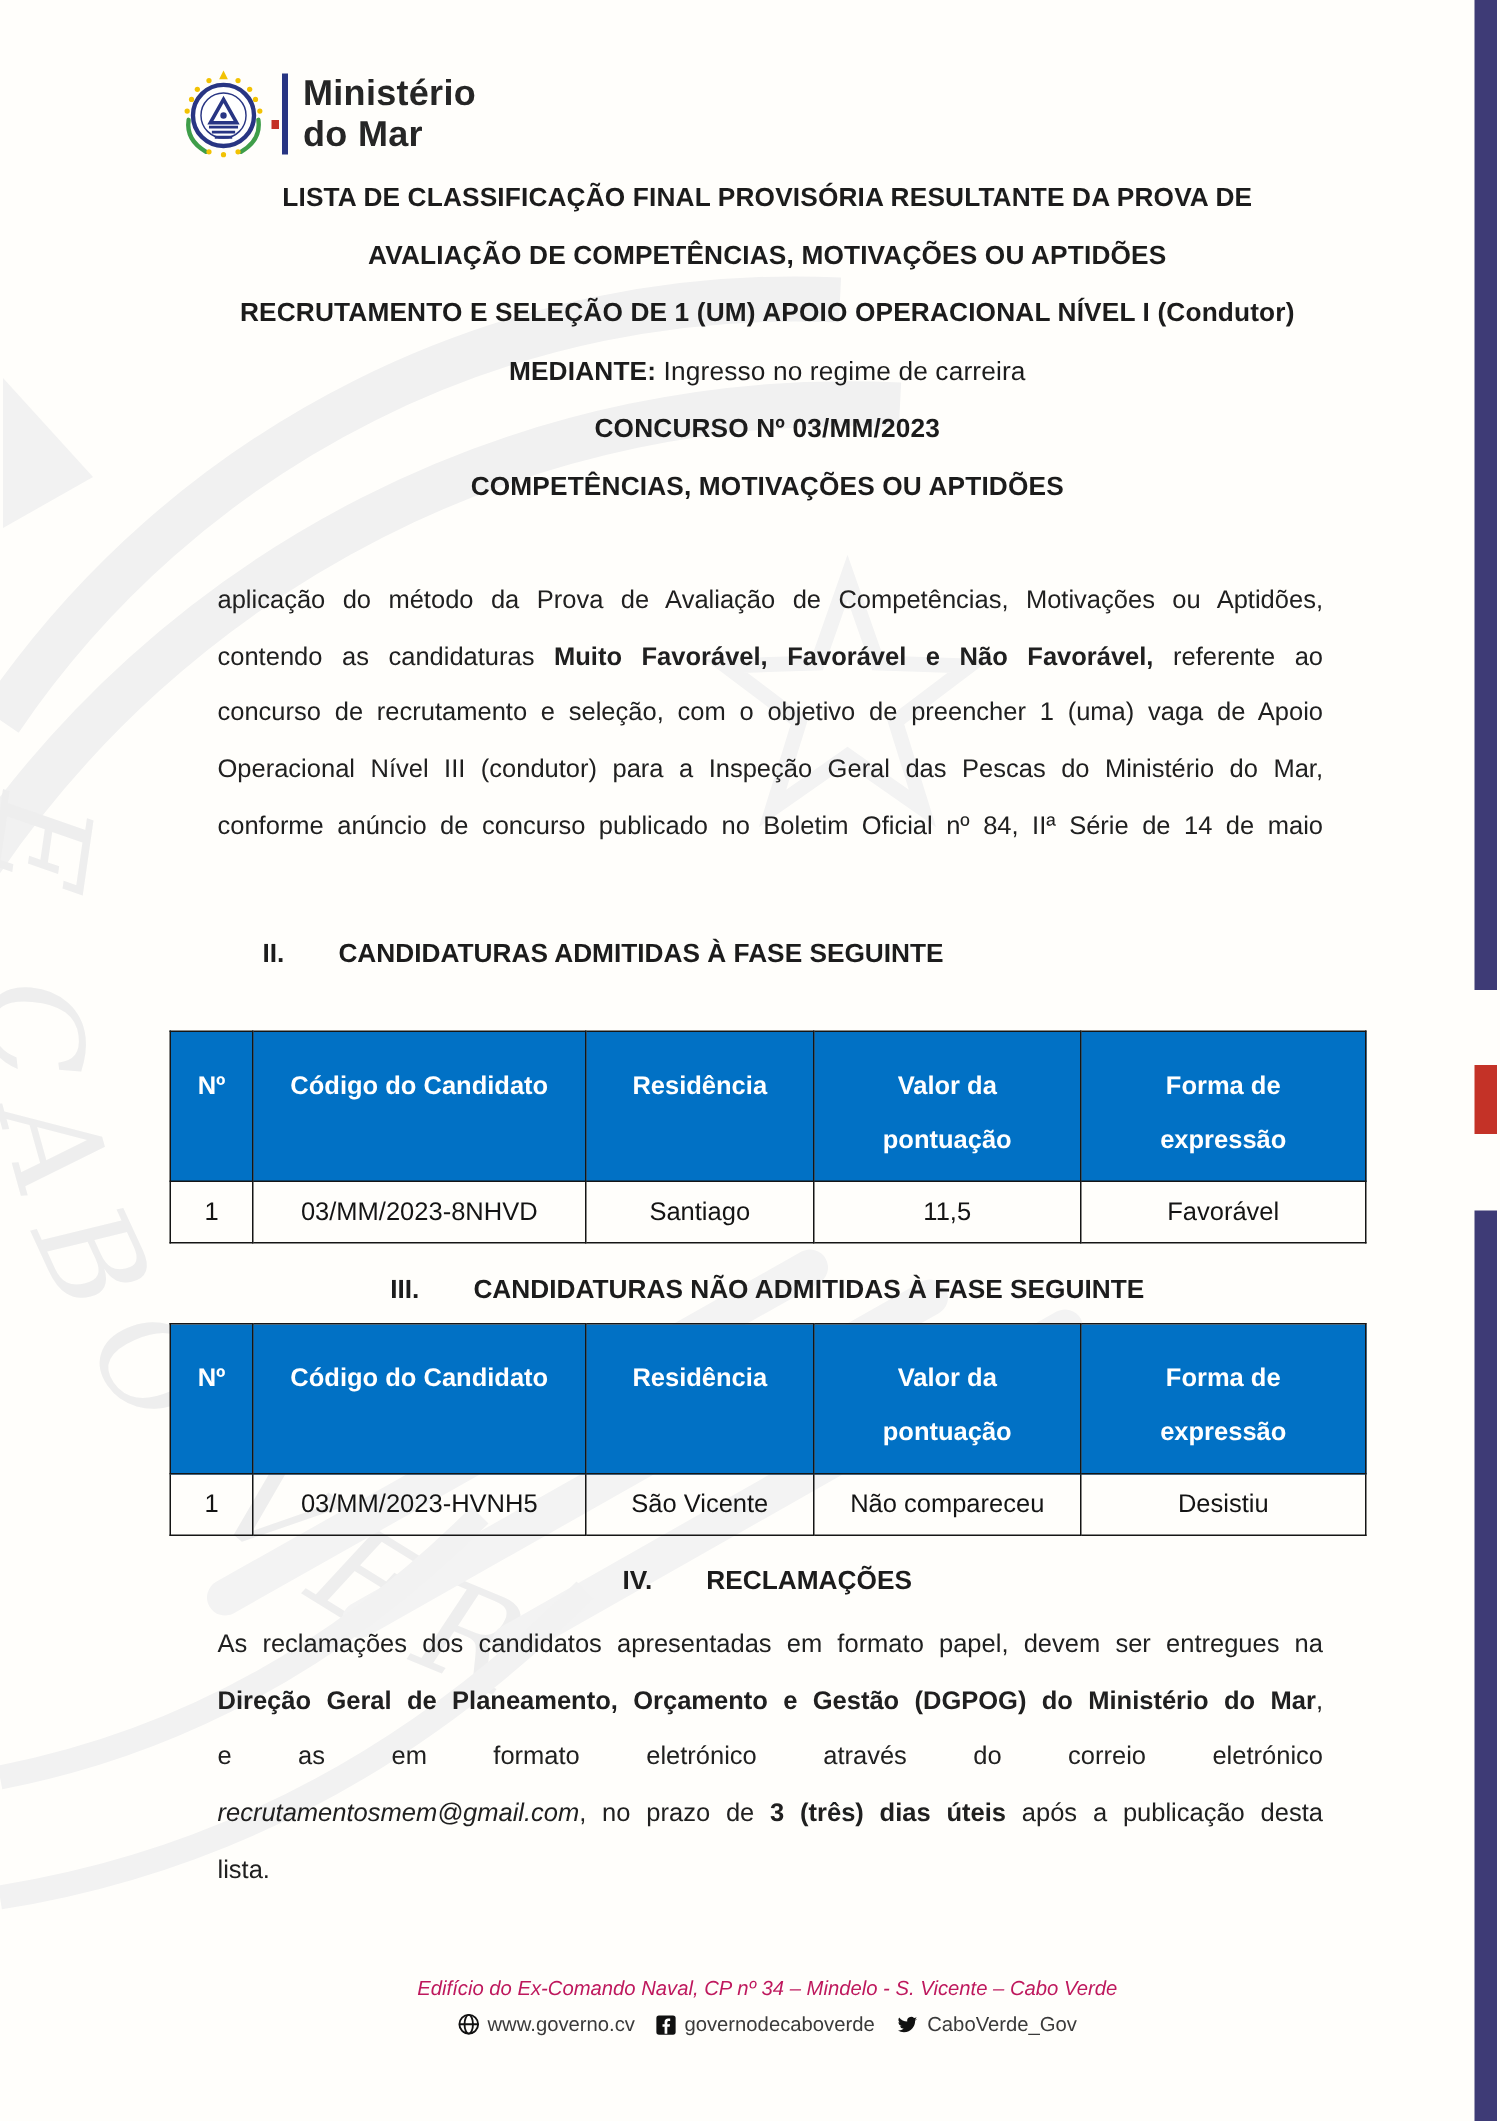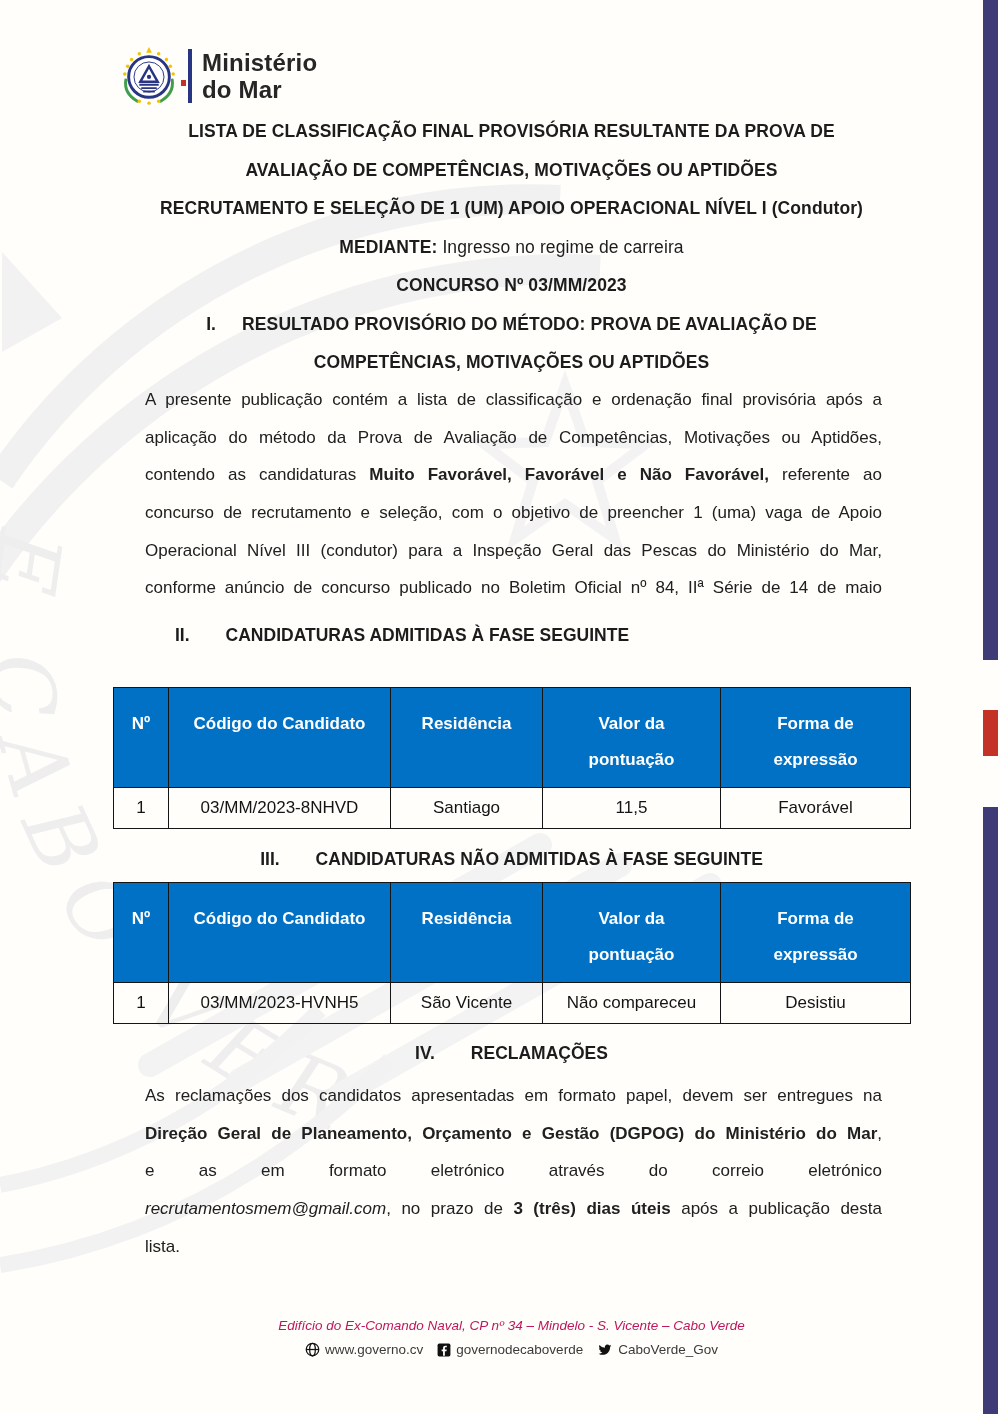--- a/index.html
+++ b/index.html
@@ -137,28 +137,24 @@
         <div>do Mar</div>
       </div>
     </div>
 
     <div class="title-block">
       <div class="title-line">LISTA DE CLASSIFICAÇÃO FINAL PROVISÓRIA RESULTANTE DA PROVA DE</div>
       <div class="title-line">AVALIAÇÃO DE COMPETÊNCIAS, MOTIVAÇÕES OU APTIDÕES</div>
       <div class="title-line">RECRUTAMENTO E SELEÇÃO DE 1 (UM) APOIO OPERACIONAL NÍVEL I (Condutor)</div>
       <div class="title-line mixed"><span class="b">MEDIANTE:</span><span> Ingresso no regime de carreira</span></div>
       <div class="title-line">CONCURSO Nº 03/MM/2023</div>
-      <div class="title-line">
-        <span>I.</span><span class="gap"></span><span>RESULTADO PROVISÓRIO DO MÉTODO: PROVA DE AVALIAÇÃO DE</span>
-      </div>
       <div class="title-line">COMPETÊNCIAS, MOTIVAÇÕES OU APTIDÕES</div>
     </div>
 
     <div class="para para1">
-      <div class="pline just"><span>A presente publicação contém a lista de classificação e ordenação final provisória após a</span></div>
       <div class="pline just"><span>aplicação do método da Prova de Avaliação de Competências, Motivações ou Aptidões,</span></div>
       <div class="pline just"><span>contendo as candidaturas </span><span class="b">Muito Favorável, Favorável e Não Favorável,</span><span> referente ao</span></div>
       <div class="pline just"><span>concurso de recrutamento e seleção, com o objetivo de preencher 1 (uma) vaga de Apoio</span></div>
       <div class="pline just"><span>Operacional Nível III (condutor) para a Inspeção Geral das Pescas do Ministério do Mar,</span></div>
       <div class="pline just"><span>conforme anúncio de concurso publicado no Boletim Oficial nº 84, IIª Série de 14 de maio</span></div>
     </div>
 
     <div class="sec sec2">
       <span class="num">II.</span><span>CANDIDATURAS ADMITIDAS À FASE SEGUINTE</span>
     </div>

